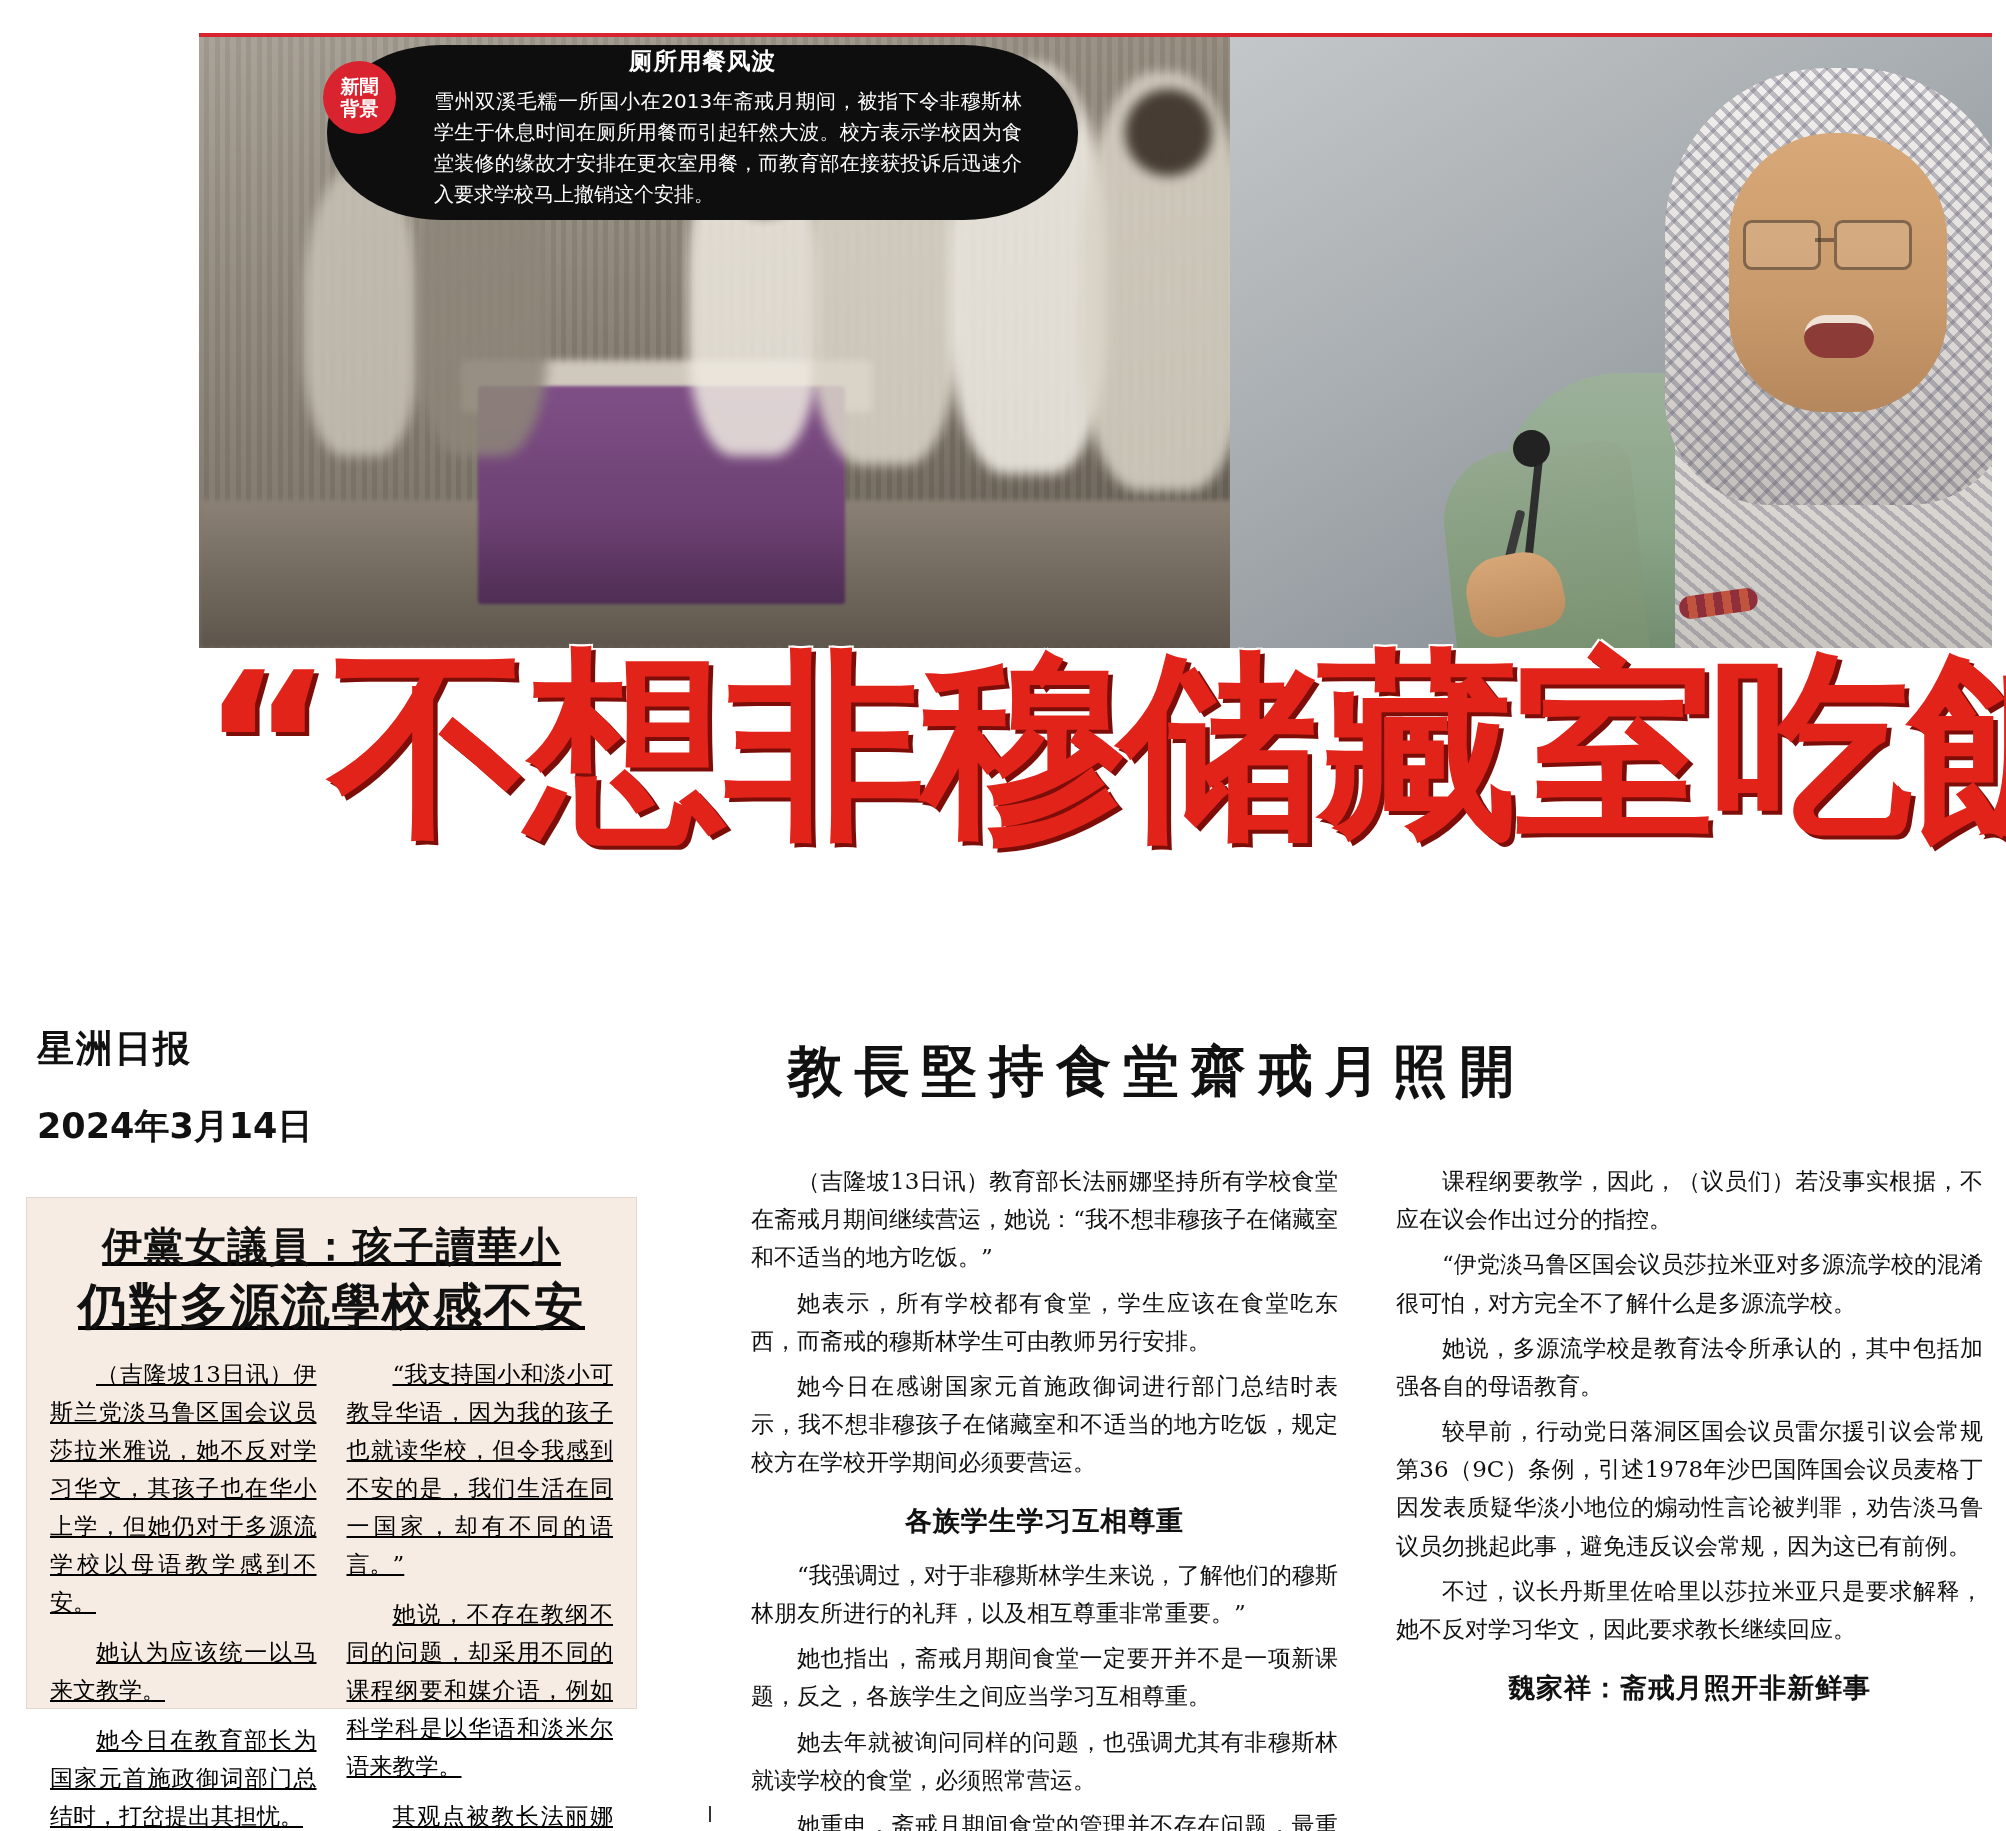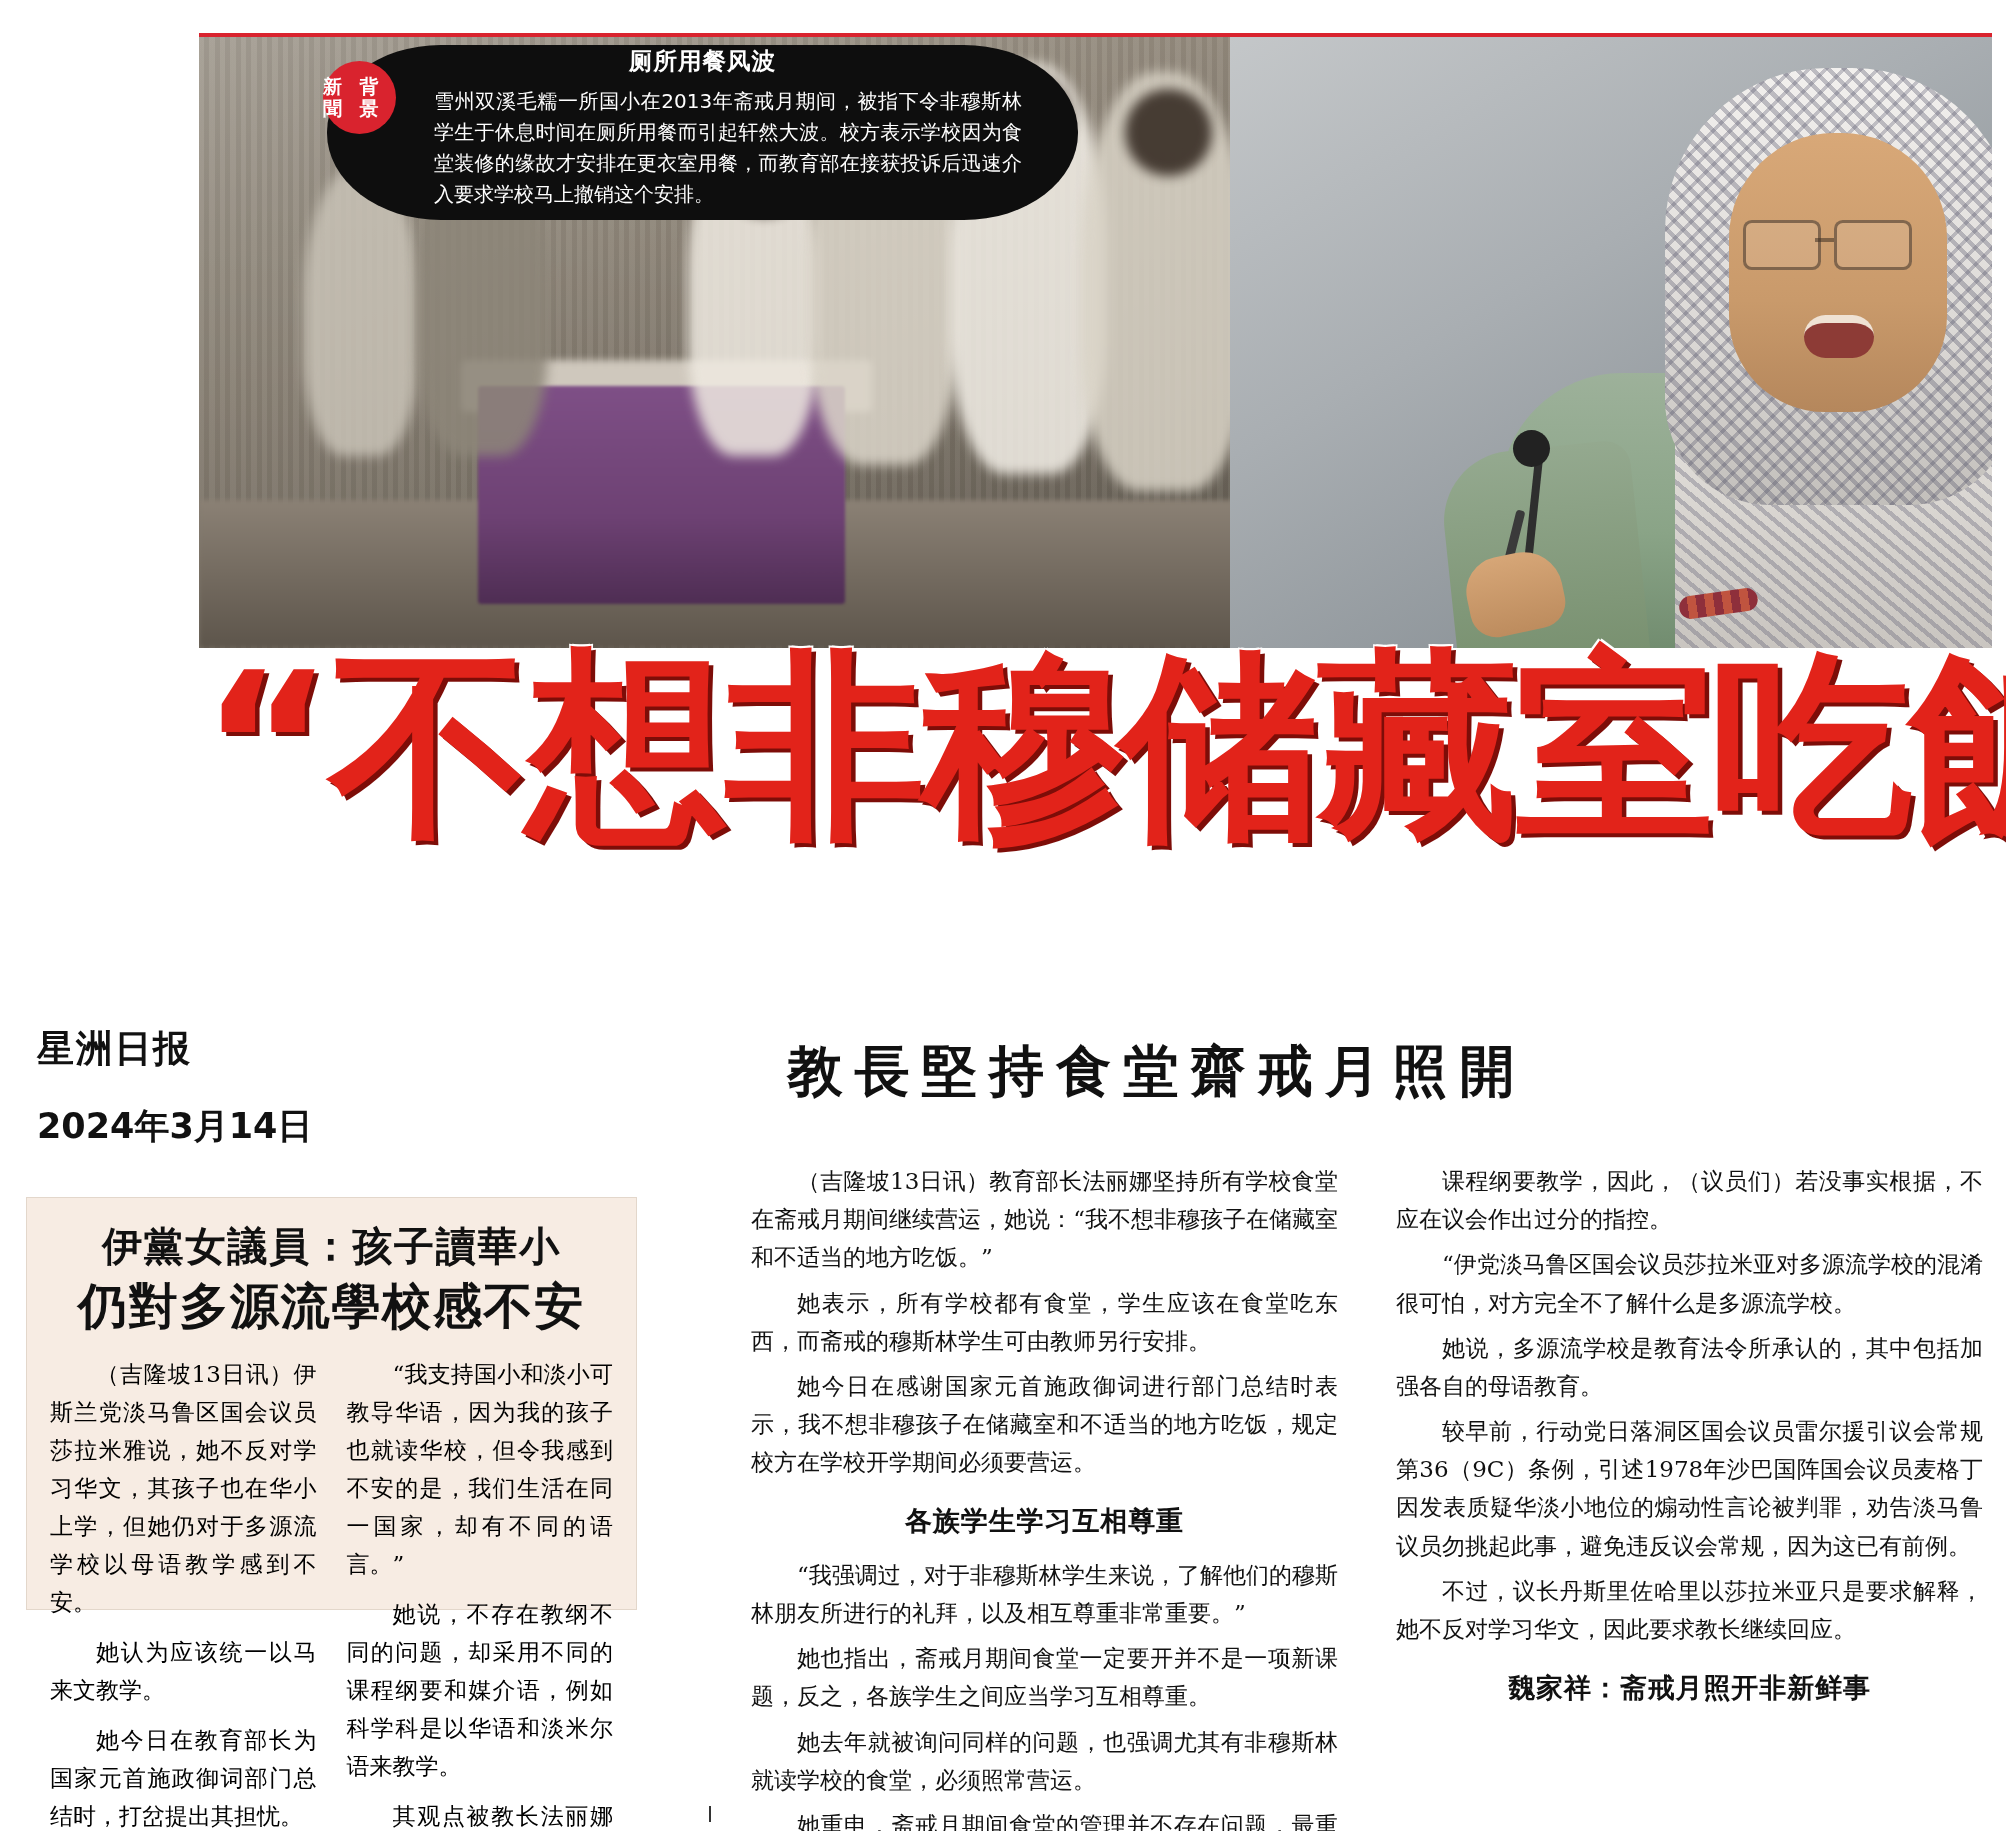--- a/index.html
+++ b/index.html
@@ -249,21 +249,21 @@
     top: 61px;
     width: 73px;
     height: 73px;
     border-radius: 50%;
     background: #d9232e;
     color: #fff;
     font-size: 19px;
     font-weight: bold;
     line-height: 1.15;
     display: flex;
-    flex-direction: row;
+    flex-direction: column;
     align-items: center;
     justify-content: center;
     z-index: 6;
   }
 
   
   .headline {
     position: absolute;
     left: 201px;
     top: 646px;
@@ -315,25 +315,26 @@
     font-weight: bold;
     color: #111;
   }
 
   
   .sidebox {
     position: absolute;
     left: 26px;
     top: 1197px;
     width: 611px;
-    height: 413px;
+    height: 512px;
     background: #f7ece3;
     border: 1.7px solid #e3d7cb;
     box-sizing: border-box;
     padding: 17.5px 23px 14px 23px;
+    text-decoration: underline;
   }
   .sidebox h2 {
     margin: 5.2px 0 0 0;
     font-size: 40px;
     font-weight: bold;
     text-align: center;
     letter-spacing: 1.7px;
     color: #111;
     line-height: 1.25;
     font-family: "DejaVu Serif", "Liberation Serif", serif;

